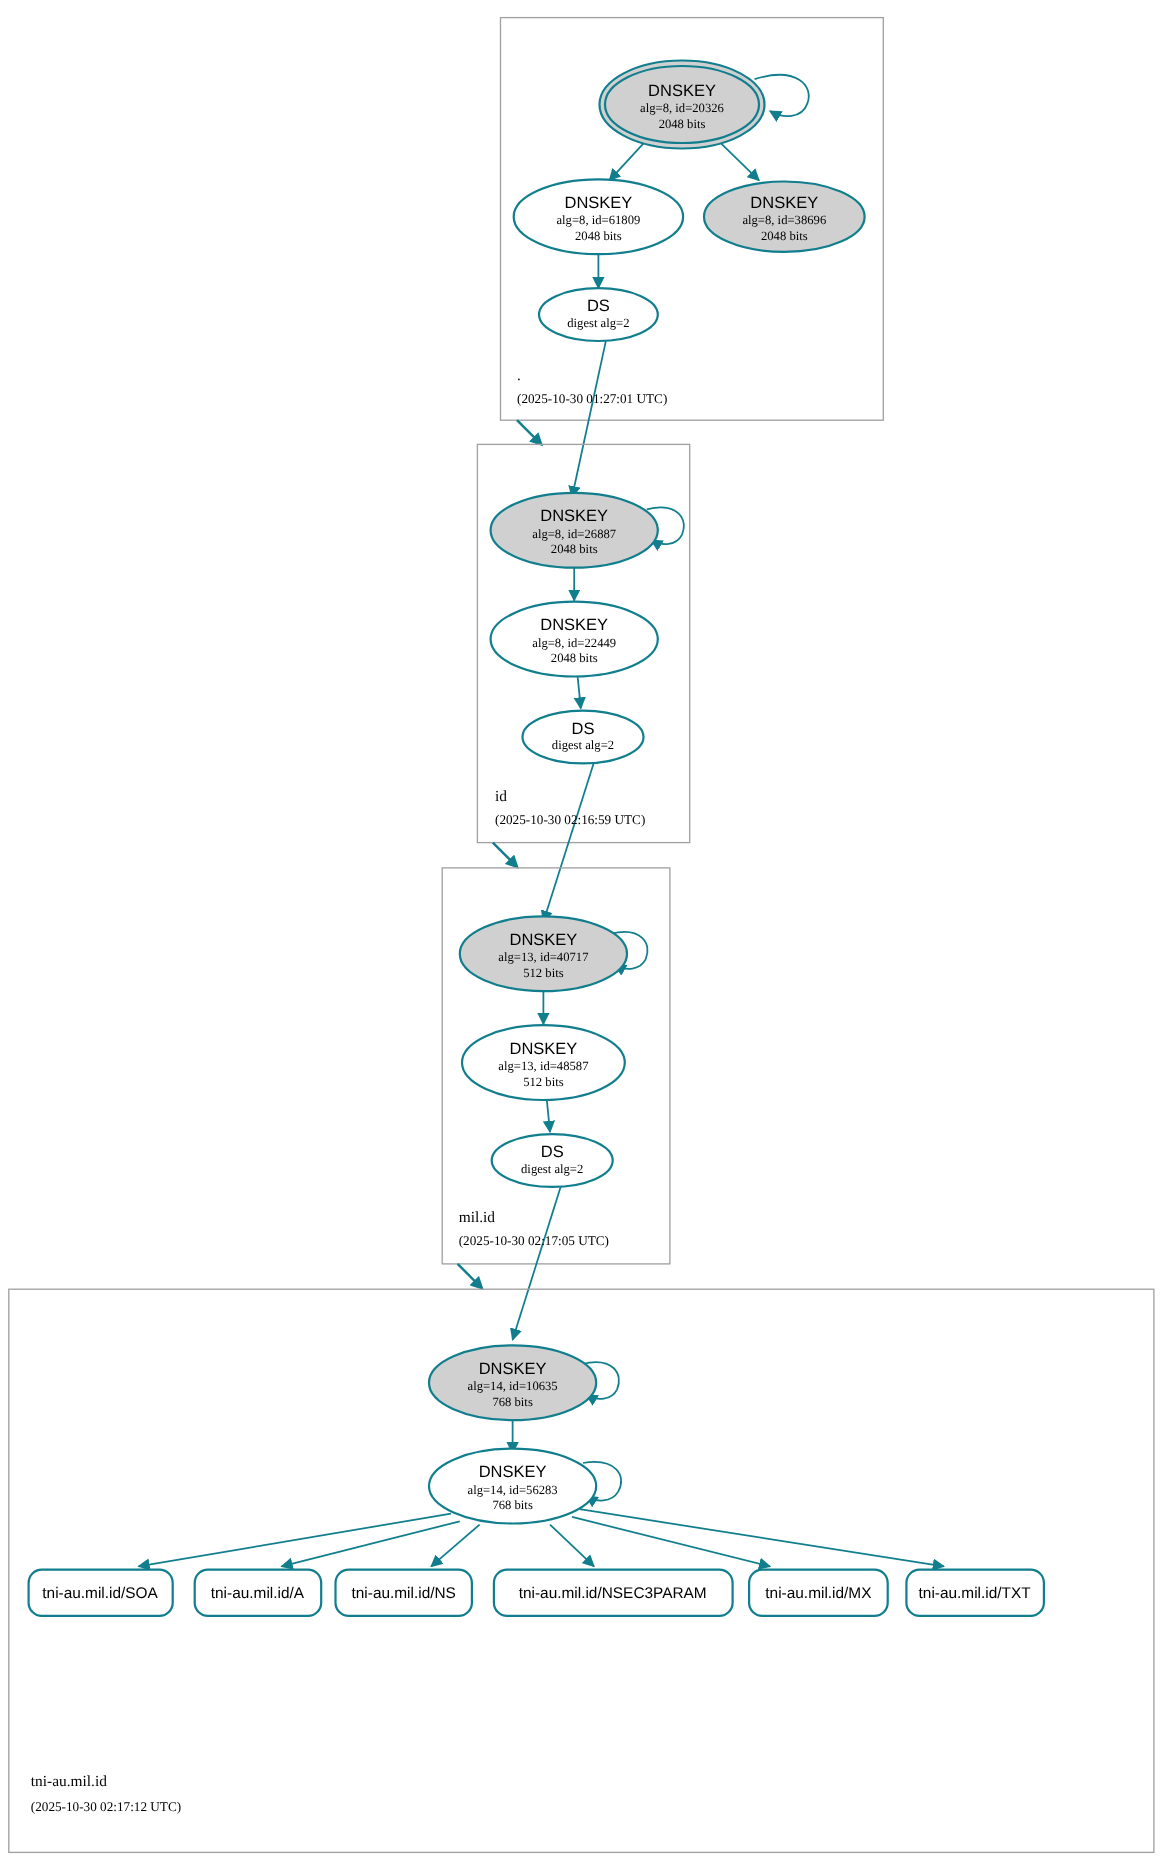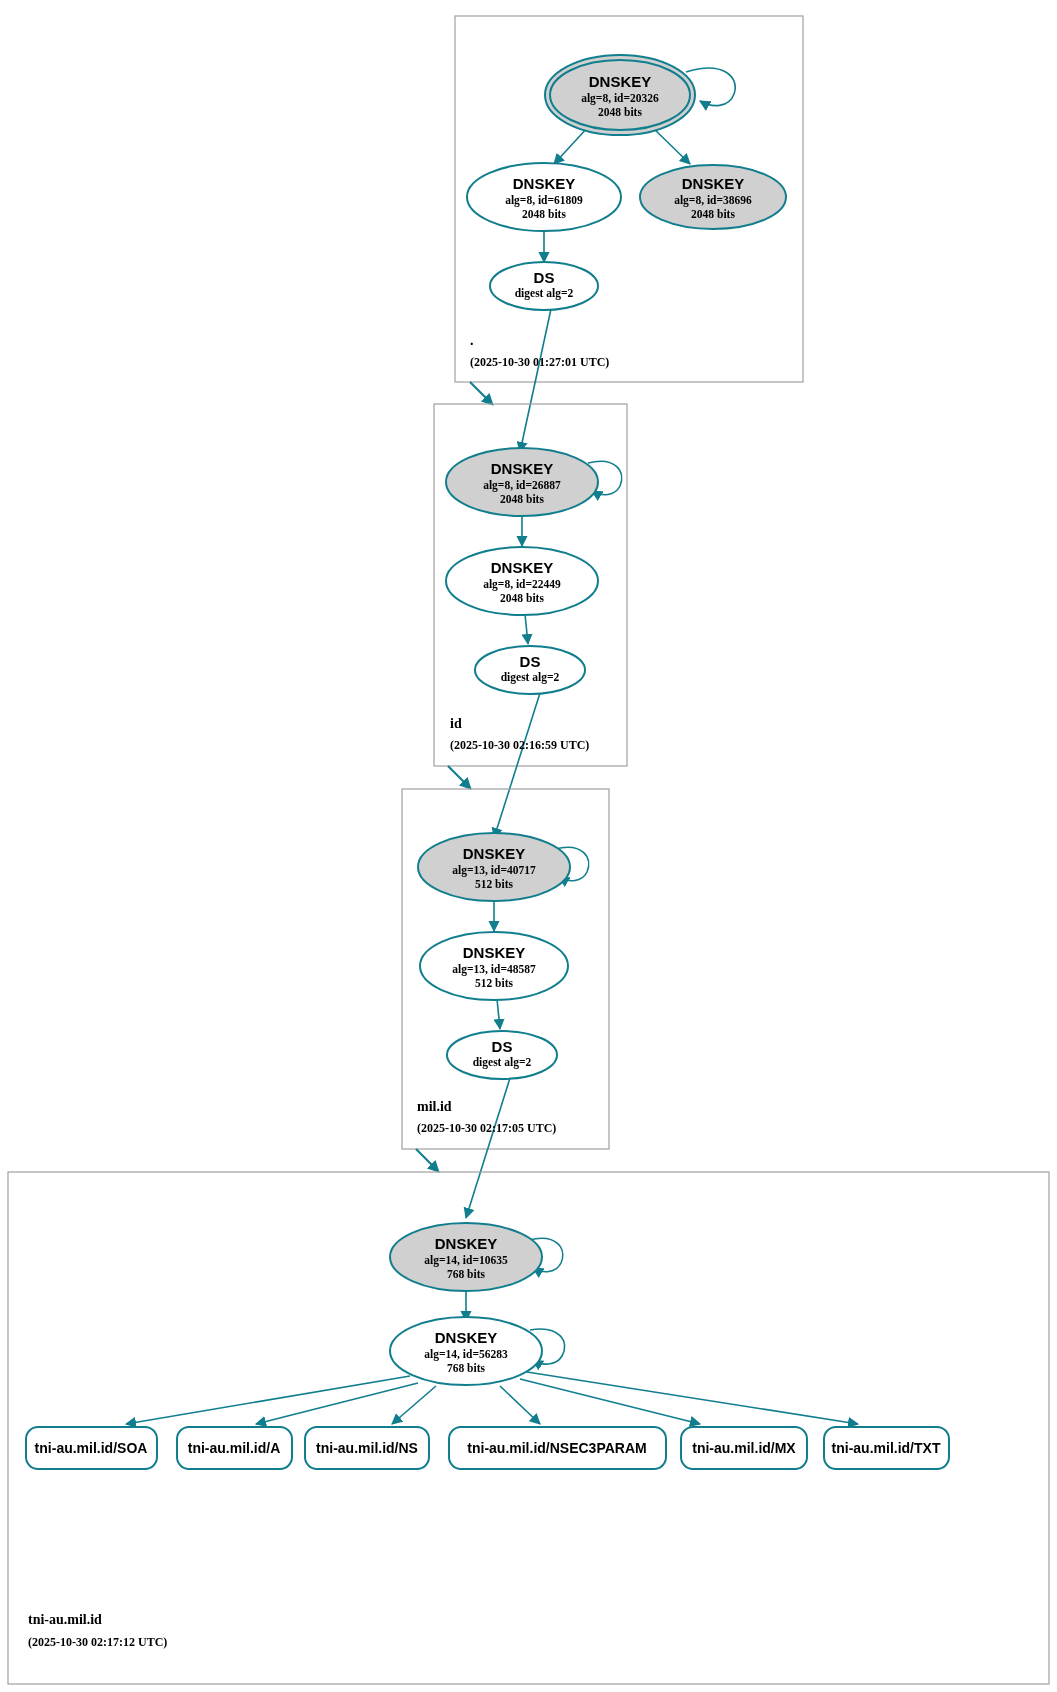--- a/index.html
+++ b/index.html
@@ -1,17 +1,17 @@
 <!DOCTYPE html>
 <html><head>
 <meta charset="utf-8">
 <style>
   html,body{margin:0;padding:0;background:#ffffff;}
   body{font-family:"Liberation Sans",sans-serif;}
-  #stage{position:relative;width:1057px;height:1692px;background:#ffffff;overflow:hidden;font-weight:bold;}
+  #stage{position:relative;width:1057px;height:1692px;background:#ffffff;overflow:hidden;}
   svg#graph{position:absolute;left:0;top:0;width:1057px;height:1692px;display:block;}
   .zone-box{fill:none;stroke:#a0a0a0;stroke-width:1.2;}
   .node-ell{stroke:#117e8e;stroke-width:2;}
   .node-ell.filled{fill:#d0d0d0;}
   .node-ell.open{fill:#ffffff;}
   .node-rect{fill:#ffffff;stroke:#117e8e;stroke-width:2;}
   .edge{fill:none;stroke:#117e8e;stroke-width:1.6;}
   .edge-thick{fill:none;stroke:#117e8e;stroke-width:2.2;}
   .arrowfill{fill:#117e8e;}
   .t-title{font-family:"Liberation Sans",sans-serif;font-size:15px;fill:#000000;text-anchor:middle;}

